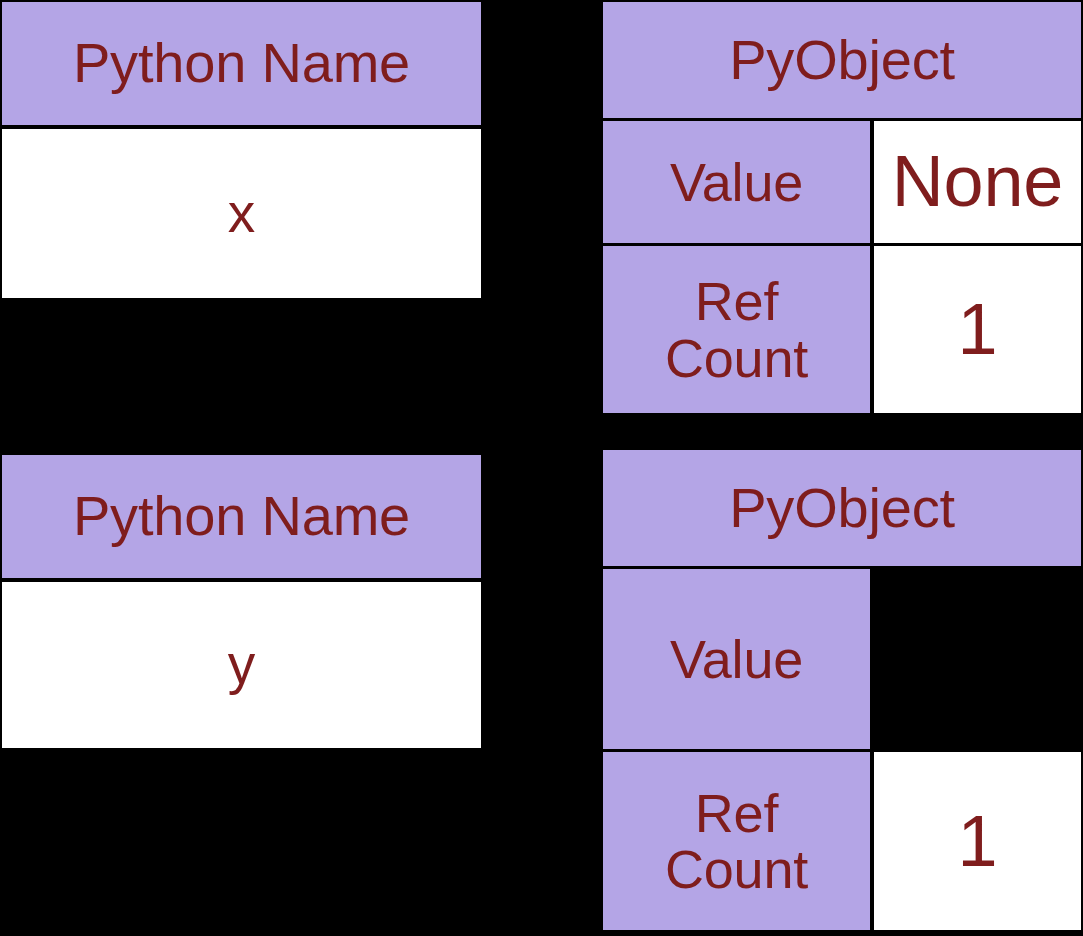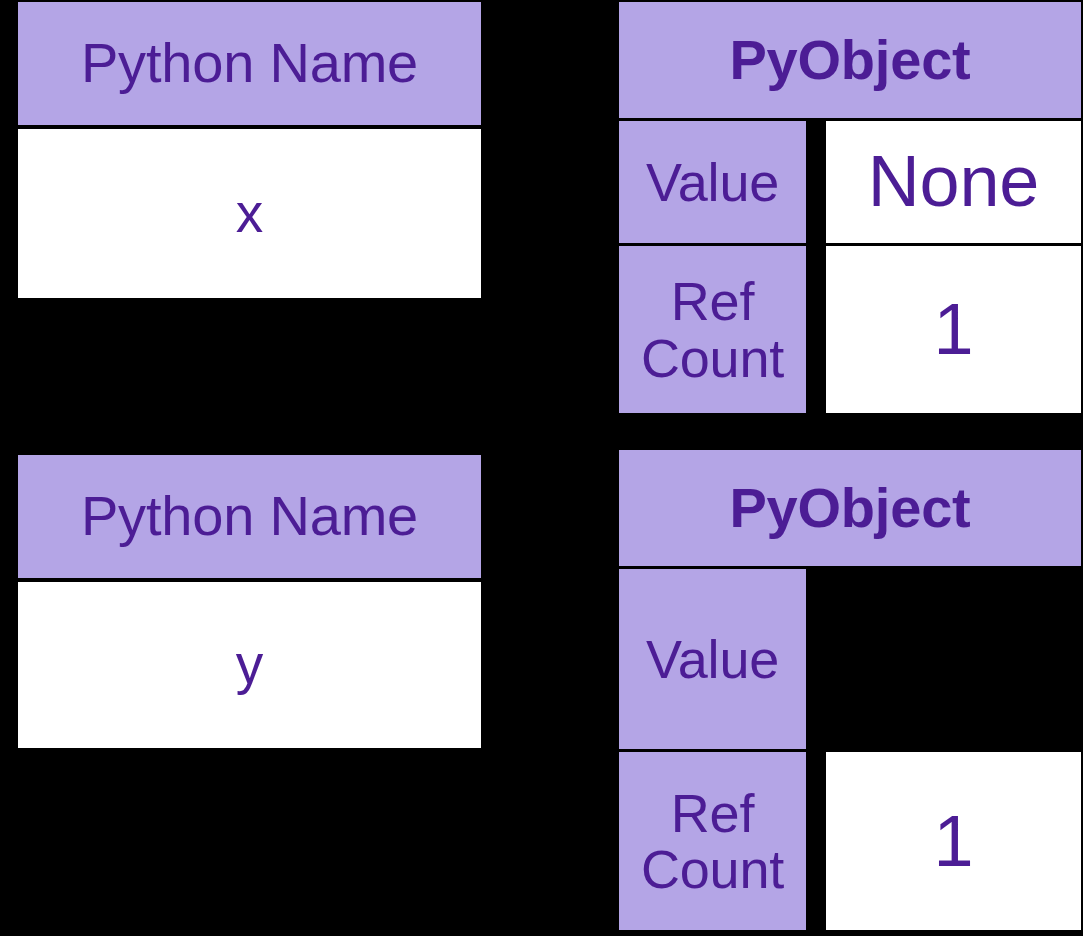--- a/index.html
+++ b/index.html
@@ -26,25 +26,24 @@
     flex-direction: column;
   }
 
   
   .cell {
     box-sizing: border-box;
     display: flex;
     align-items: center;
     justify-content: center;
     text-align: center;
-    color: #4c1d95;
+    color: #7f1d1d;
     line-height: 1.04;
     letter-spacing: -0.2px;
     overflow: hidden;
-    margin-left: 16px;
   }
   .hdr {
     background: #b4a5e6;
   }
   .lbl {
     background: #b4a5e6;
   }
   .val {
     background: #ffffff;
   }
@@ -64,25 +63,25 @@
   #name-card-y  { left: 2px;  top: 455px; width: 479px; height: 293px; }
 
   .name-hdr   { height: 123px; font-size: 56px; }
   .name-gap   { height: 4px; }
   .name-val   { flex: 1 1 auto; font-size: 55px; }
 
   
   #obj-card-none   { left: 603px; top: 2px;   width: 478px; height: 411px; }
   #obj-card-string { left: 603px; top: 450px; width: 478px; height: 480px; }
 
-  .obj-hdr  { height: 143px; font-size: 56px; font-weight: bold; }
+  .obj-hdr  { height: 143px; font-size: 56px; }
   .obj-gap  { height: 4px; }
 
   .obj-row        { flex: 0 0 auto; }
-  .obj-row .lbl   { width: 187px; font-size: 54px; flex: 0 0 auto; }
+  .obj-row .lbl   { width: 267px; font-size: 54px; flex: 0 0 auto; }
   .obj-row .vsep  { width: 4px; flex: 0 0 auto; background: #000; }
   .obj-row .val   { flex: 1 1 auto; font-size: 72px; }
 
   #obj-card-none   .row-value { height: 122px; }
   #obj-card-none   .row-ref   { height: 167px; }
   #obj-card-string .row-value { height: 180px; }
   #obj-card-string .row-ref   { height: 178px; }
 
   .multiline { white-space: pre-line; }
 </style>

